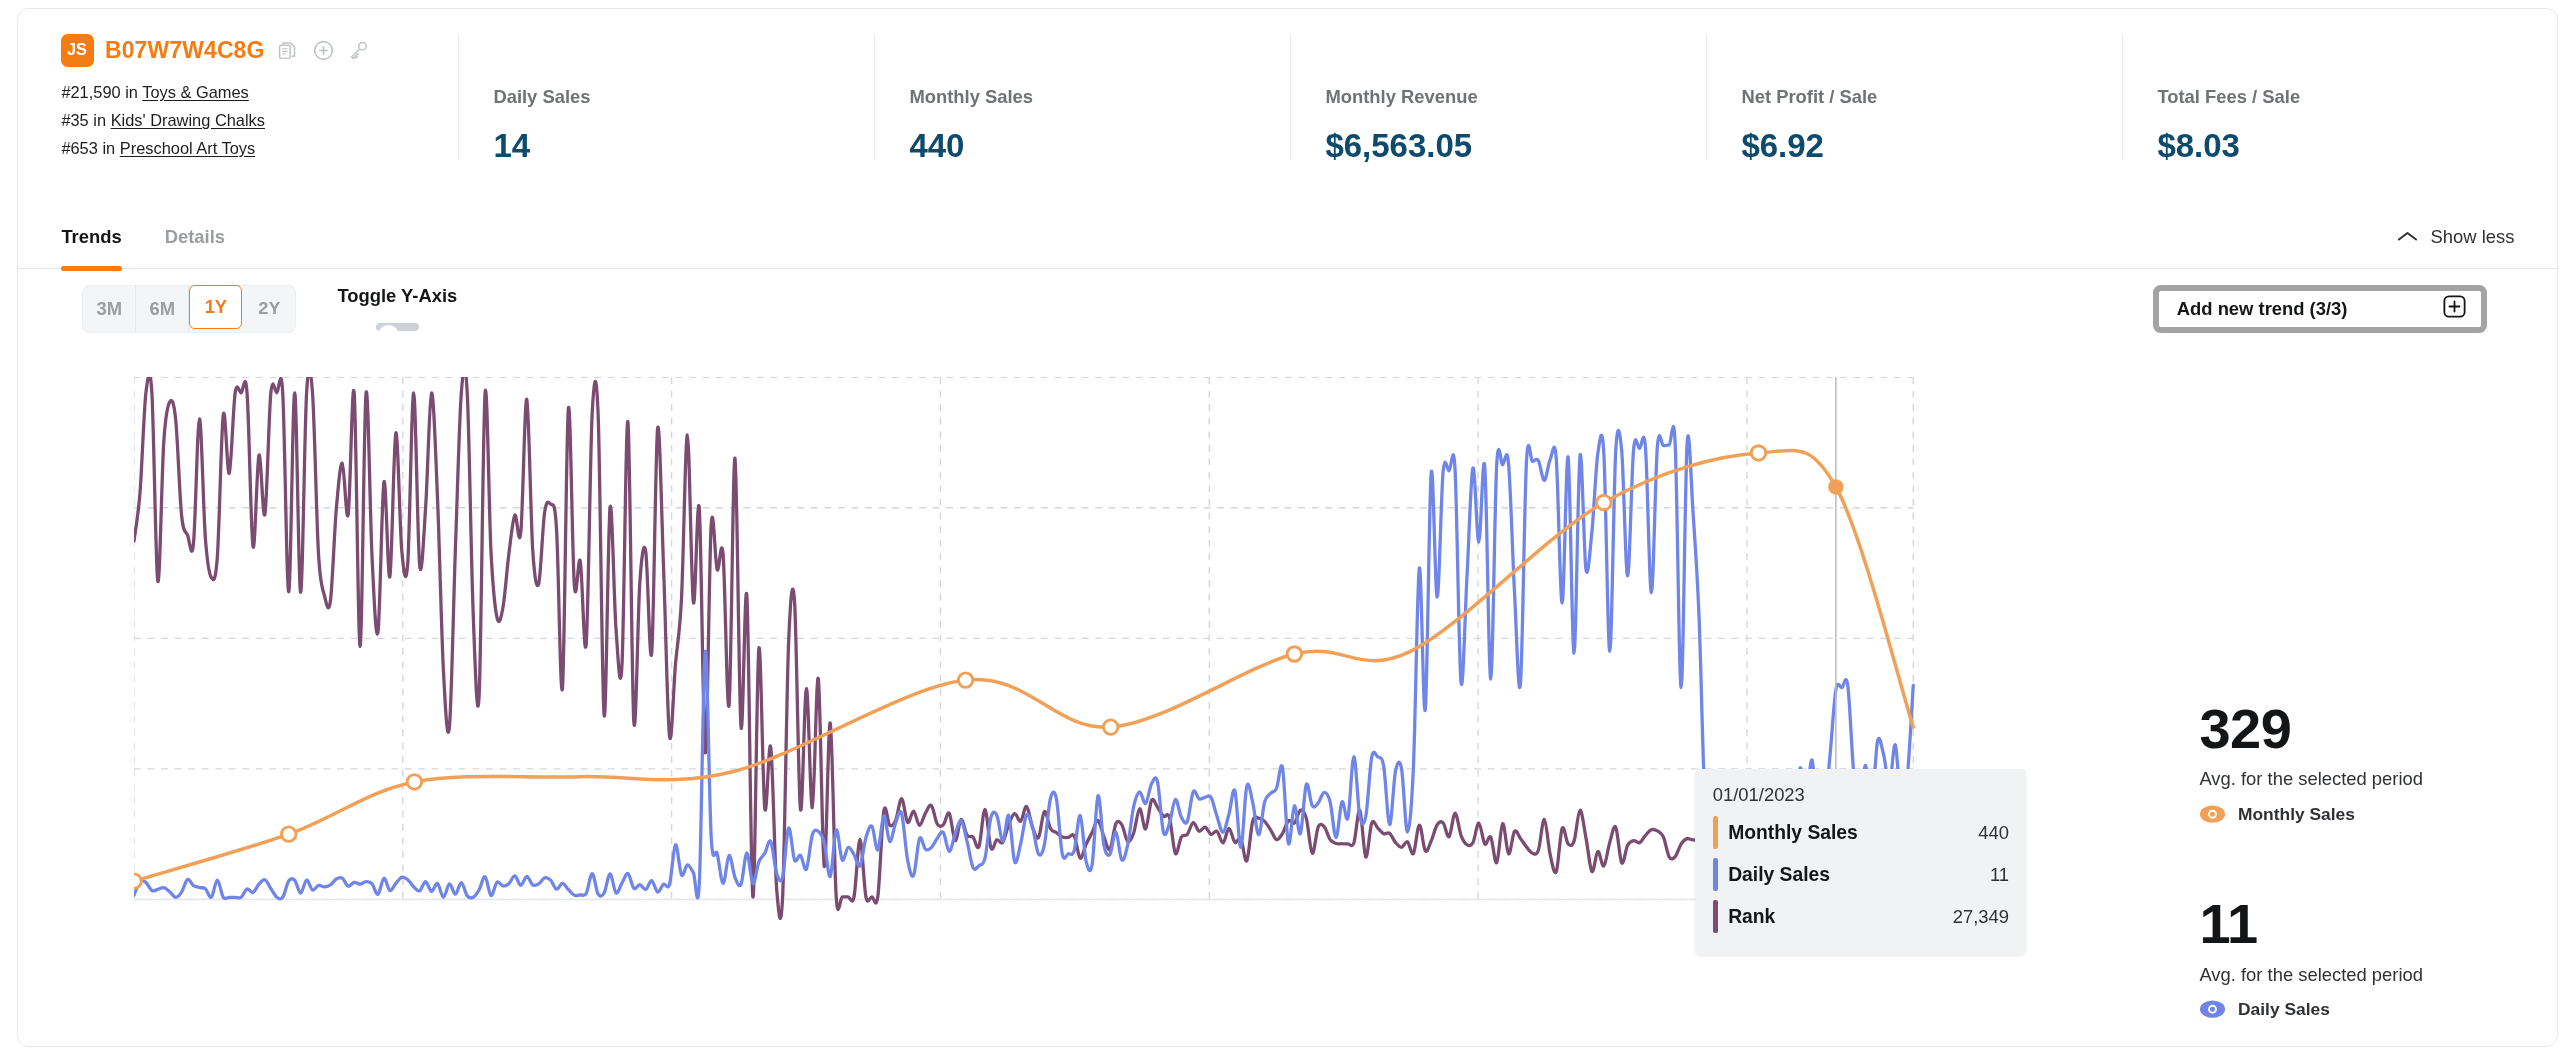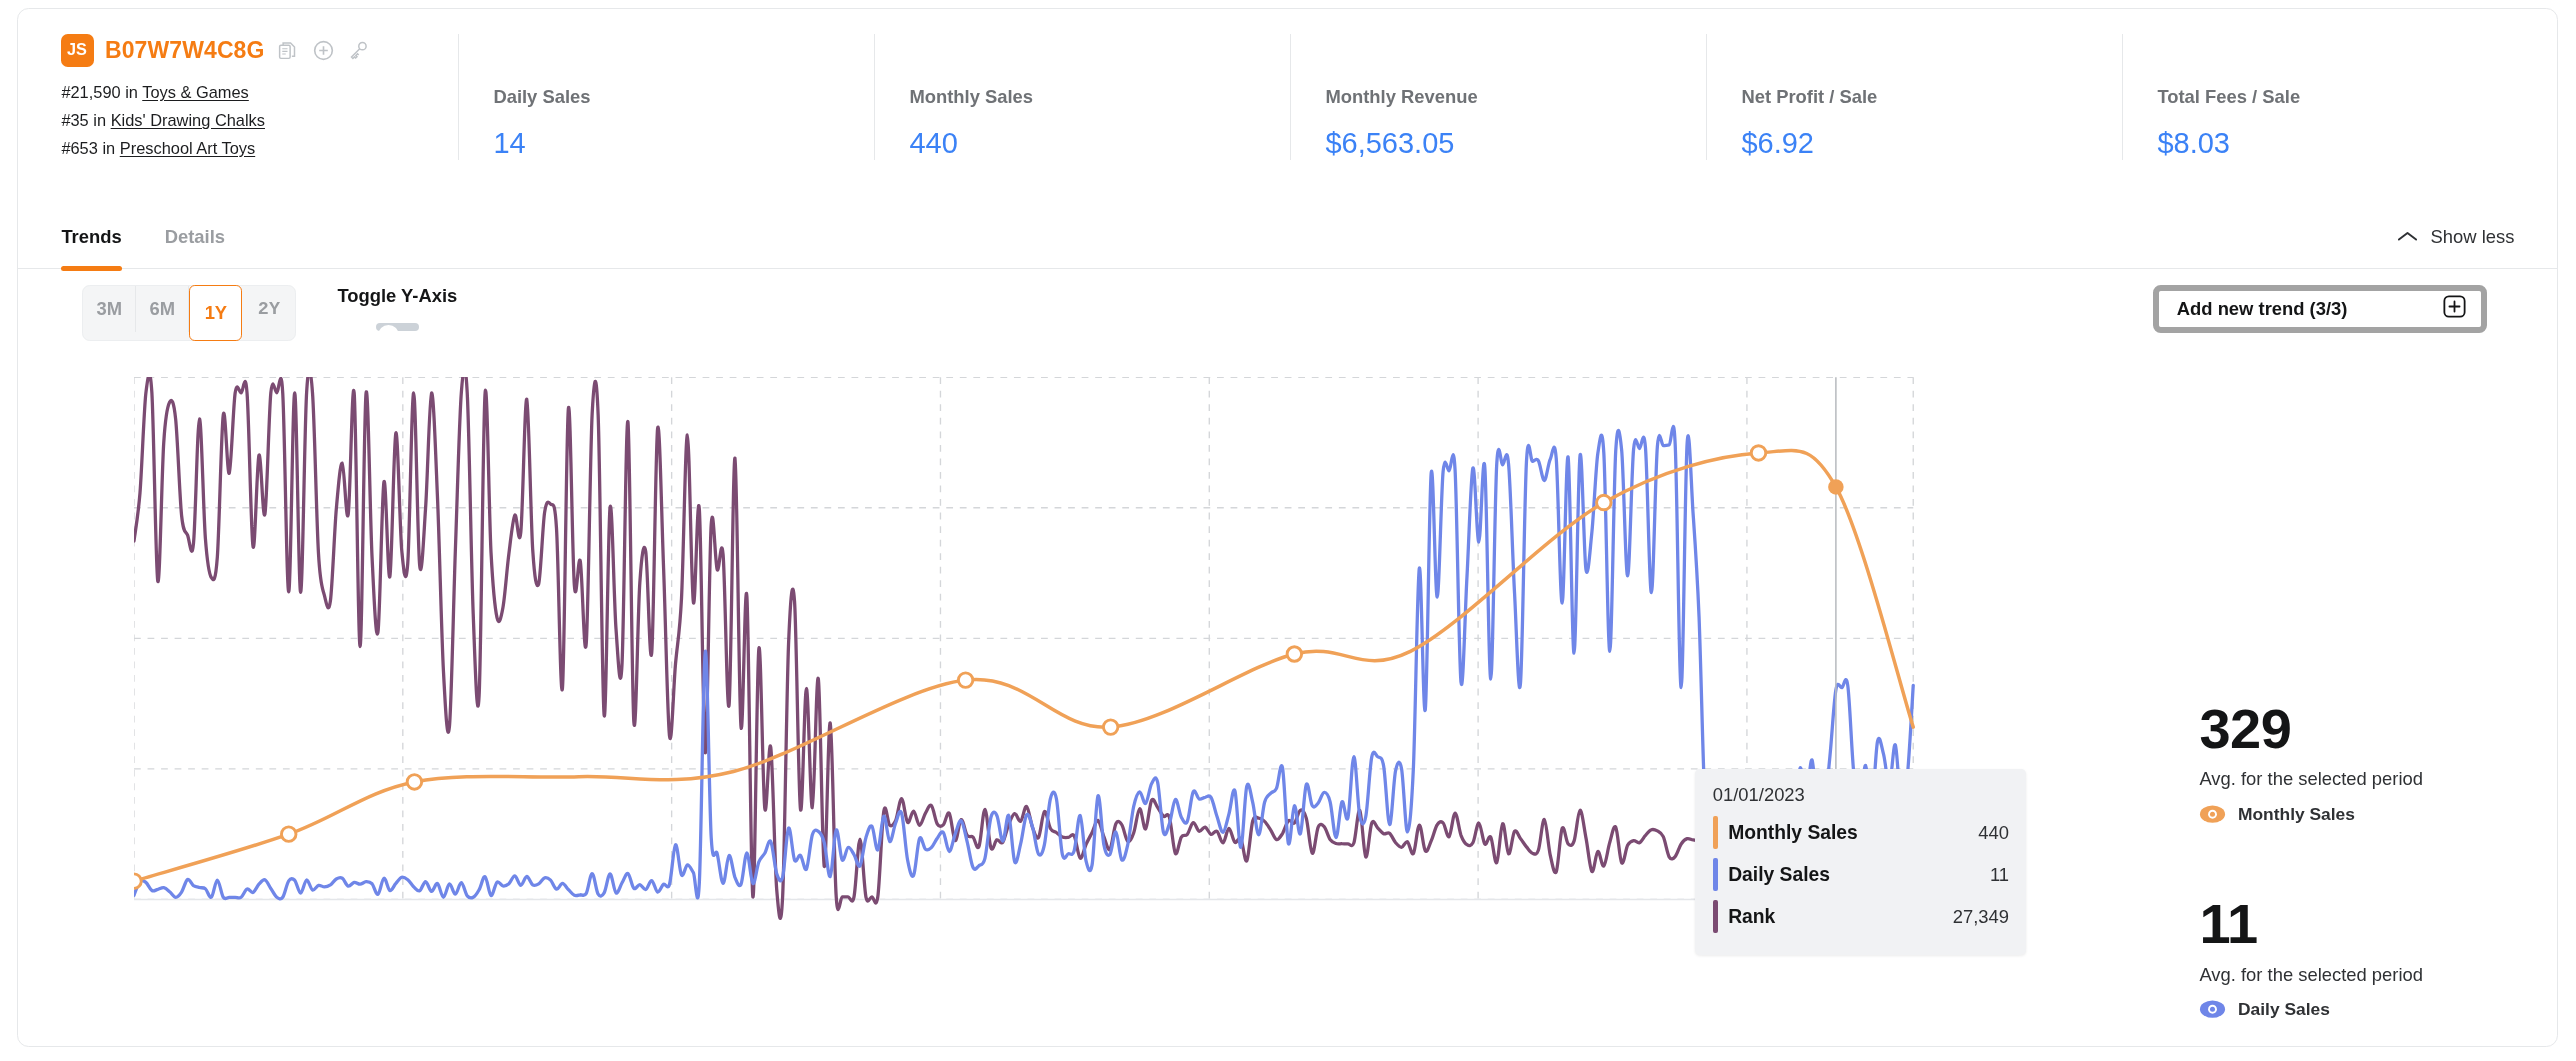--- a/index.html
+++ b/index.html
@@ -52,21 +52,21 @@
   .m1 { width: 416px; }
   .m2 { width: 416px; }
   .m3 { width: 416px; }
   .m4 { width: 416px; }
   .metric .label {
     position:absolute; top: 52px; left: 34px;
     font-size: 18.4px; font-weight: 700; color: #6f7276; white-space:nowrap;
   }
   .metric .value {
     position:absolute; top: 93px; left: 34px;
-    font-size: 29px; font-weight: 400; color: #3b82f6; white-space:nowrap;
+    font-size: 33px; font-weight: 700; color: #0c4a6e; white-space:nowrap;
   }
 
   
   .tabbar {
     position:absolute; left:0; top: 200px; width: 100%; height: 60px;
     border-bottom: 1px solid #e6e8ea;
   }
   .tabs { position:absolute; left: 43px; top: 0; display:flex; gap: 43px; height: 60px; }
   .tab {
     position: relative; font-size: 18.4px; font-weight: 700; color:#9a9da1;
@@ -91,21 +91,21 @@
     border: 1px solid #eceef0;
   }
   .seg button {
     font-family:inherit; background: transparent; border: none;
     width: 53px; height: 46px; font-size: 18.4px; font-weight: 700;
     color:#9a9da1; cursor:pointer; border-right: 1px solid #e6e8ea;
   }
   .seg button:last-child { border-right:none;font-family:Liberation Mono, monospace; }
   .seg button.active {
     background:#fff; color:#f57c13; border: 1.9px solid #f57c13;
-    border-radius: 5.8px; height: 56px; margin: -1px 0;
+    border-radius: 5.8px; height: 44px; margin: -1px 0;
   }
   .toggle-wrap {
     position:absolute; left: 319px; top: 16.4px;
     display:flex; align-items:center; gap: 16.4px; height:46px;flex-direction:column;
   }
   .toggle-label { font-size: 18.4px; font-weight: 700; color:#141516; }
   .toggle {
     width: 43px; height: 25px; border-radius: 12.6px; background:#ccd2d8;
     position:relative; cursor:pointer;
   }

